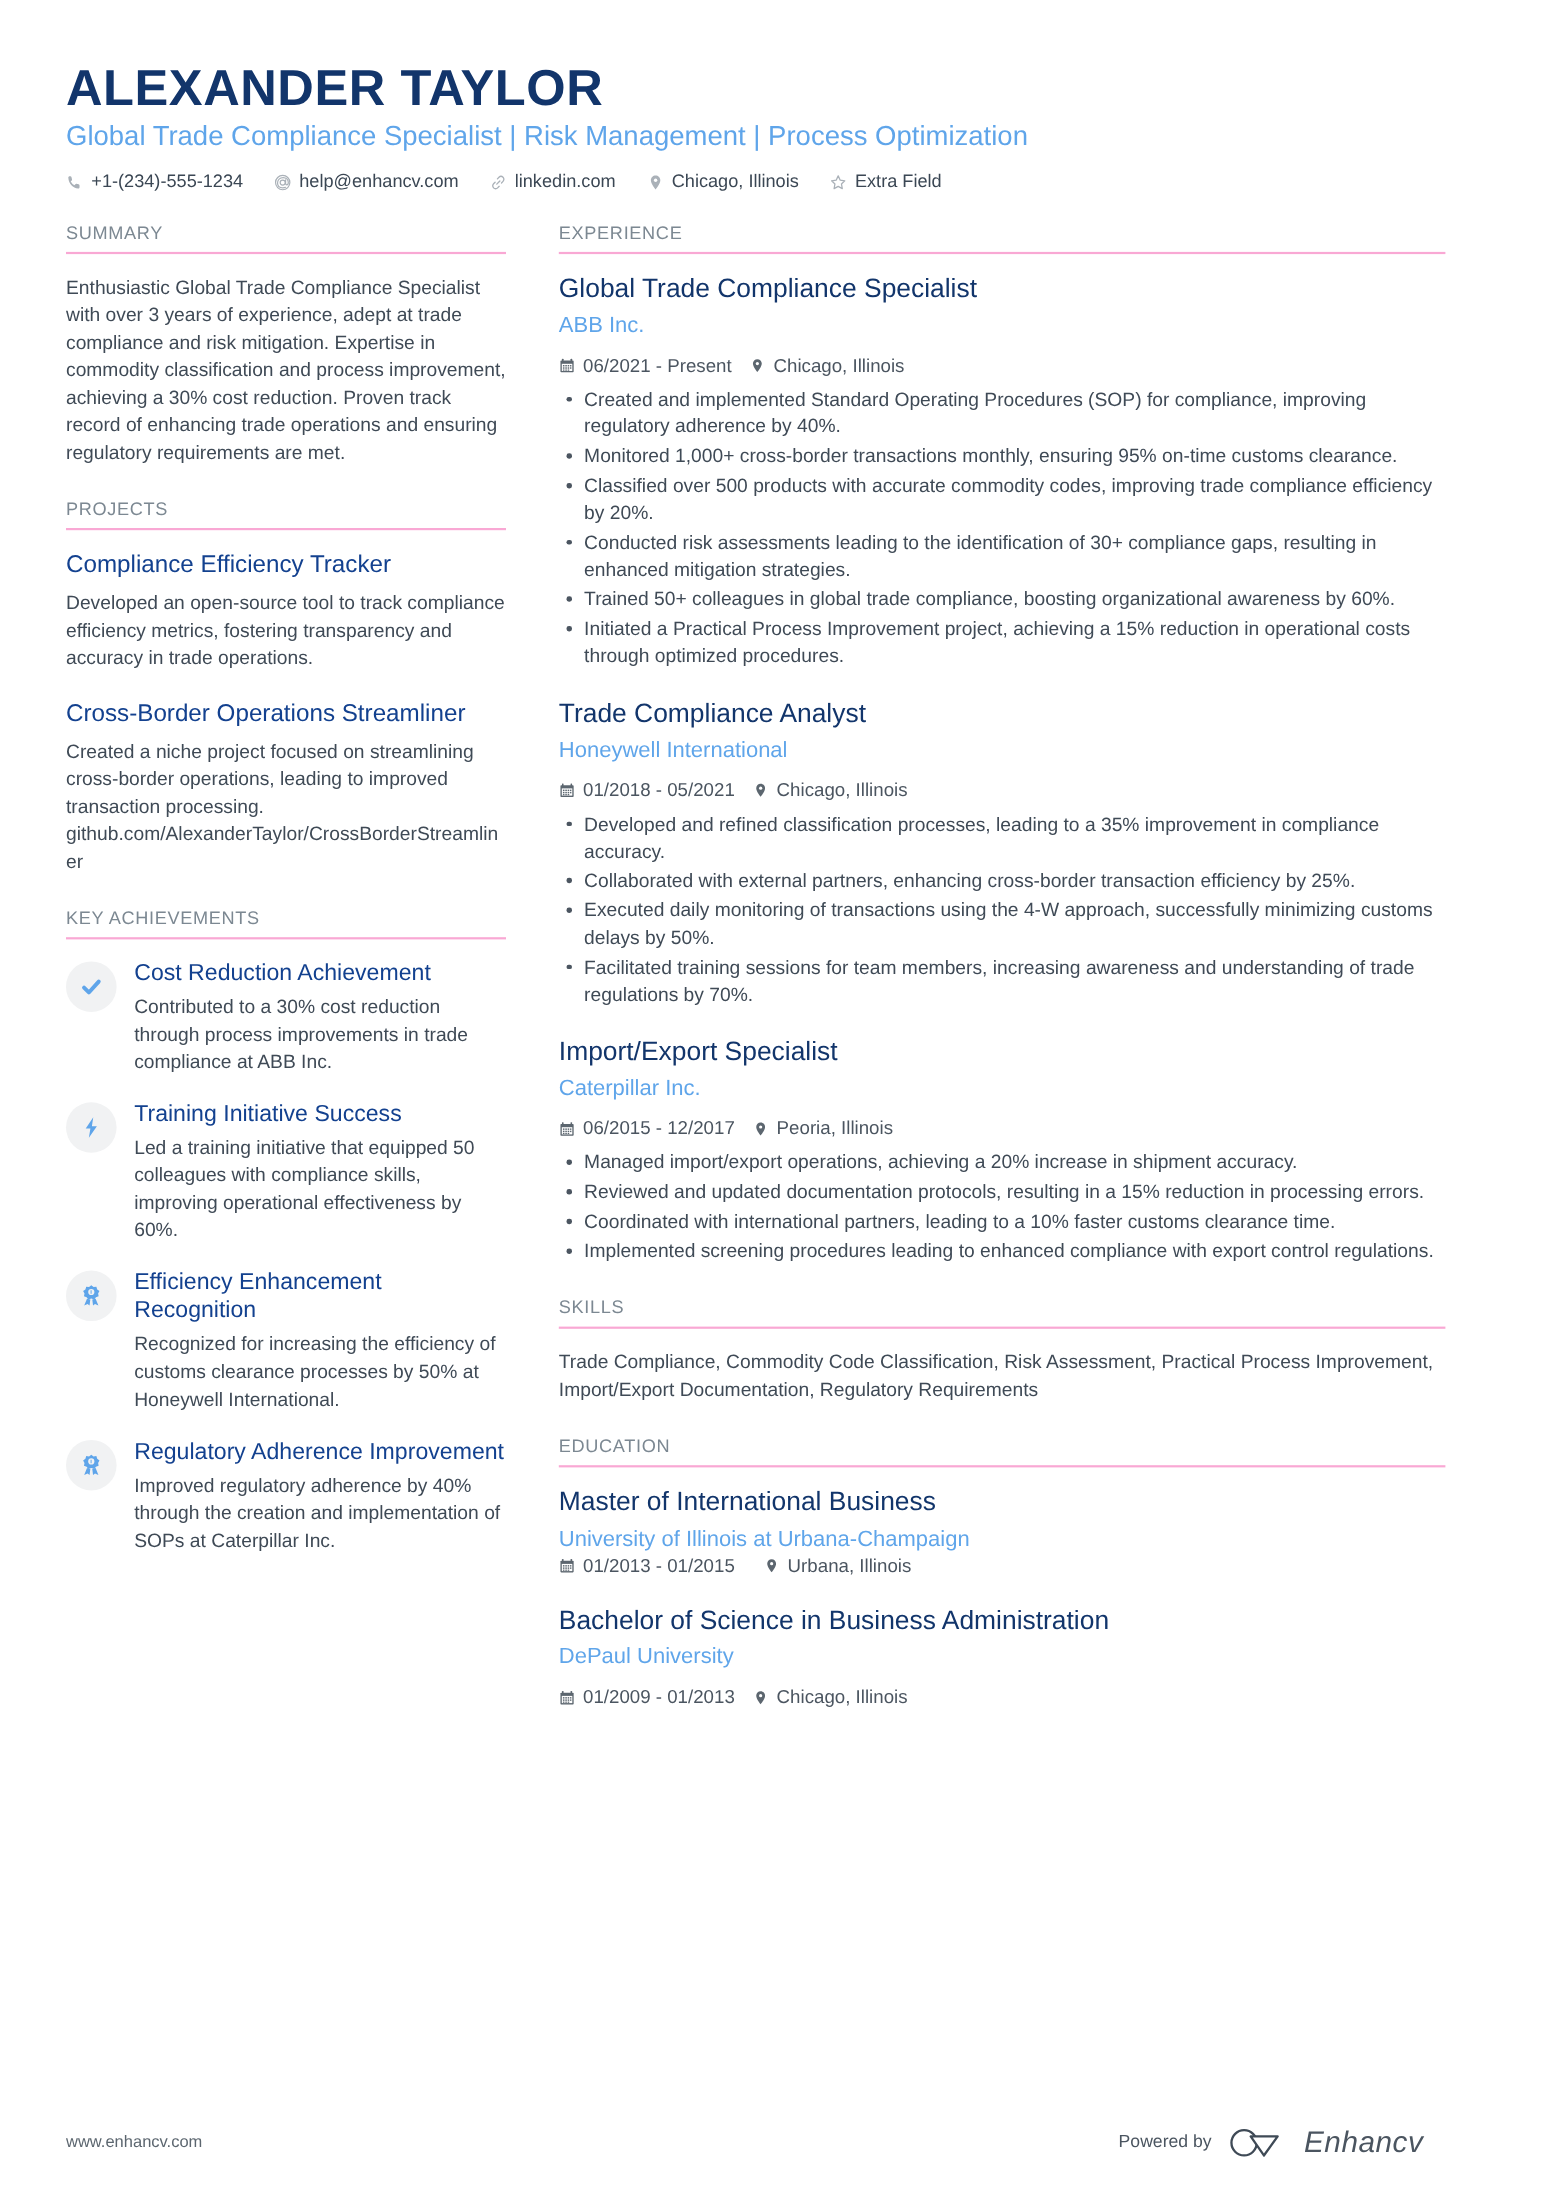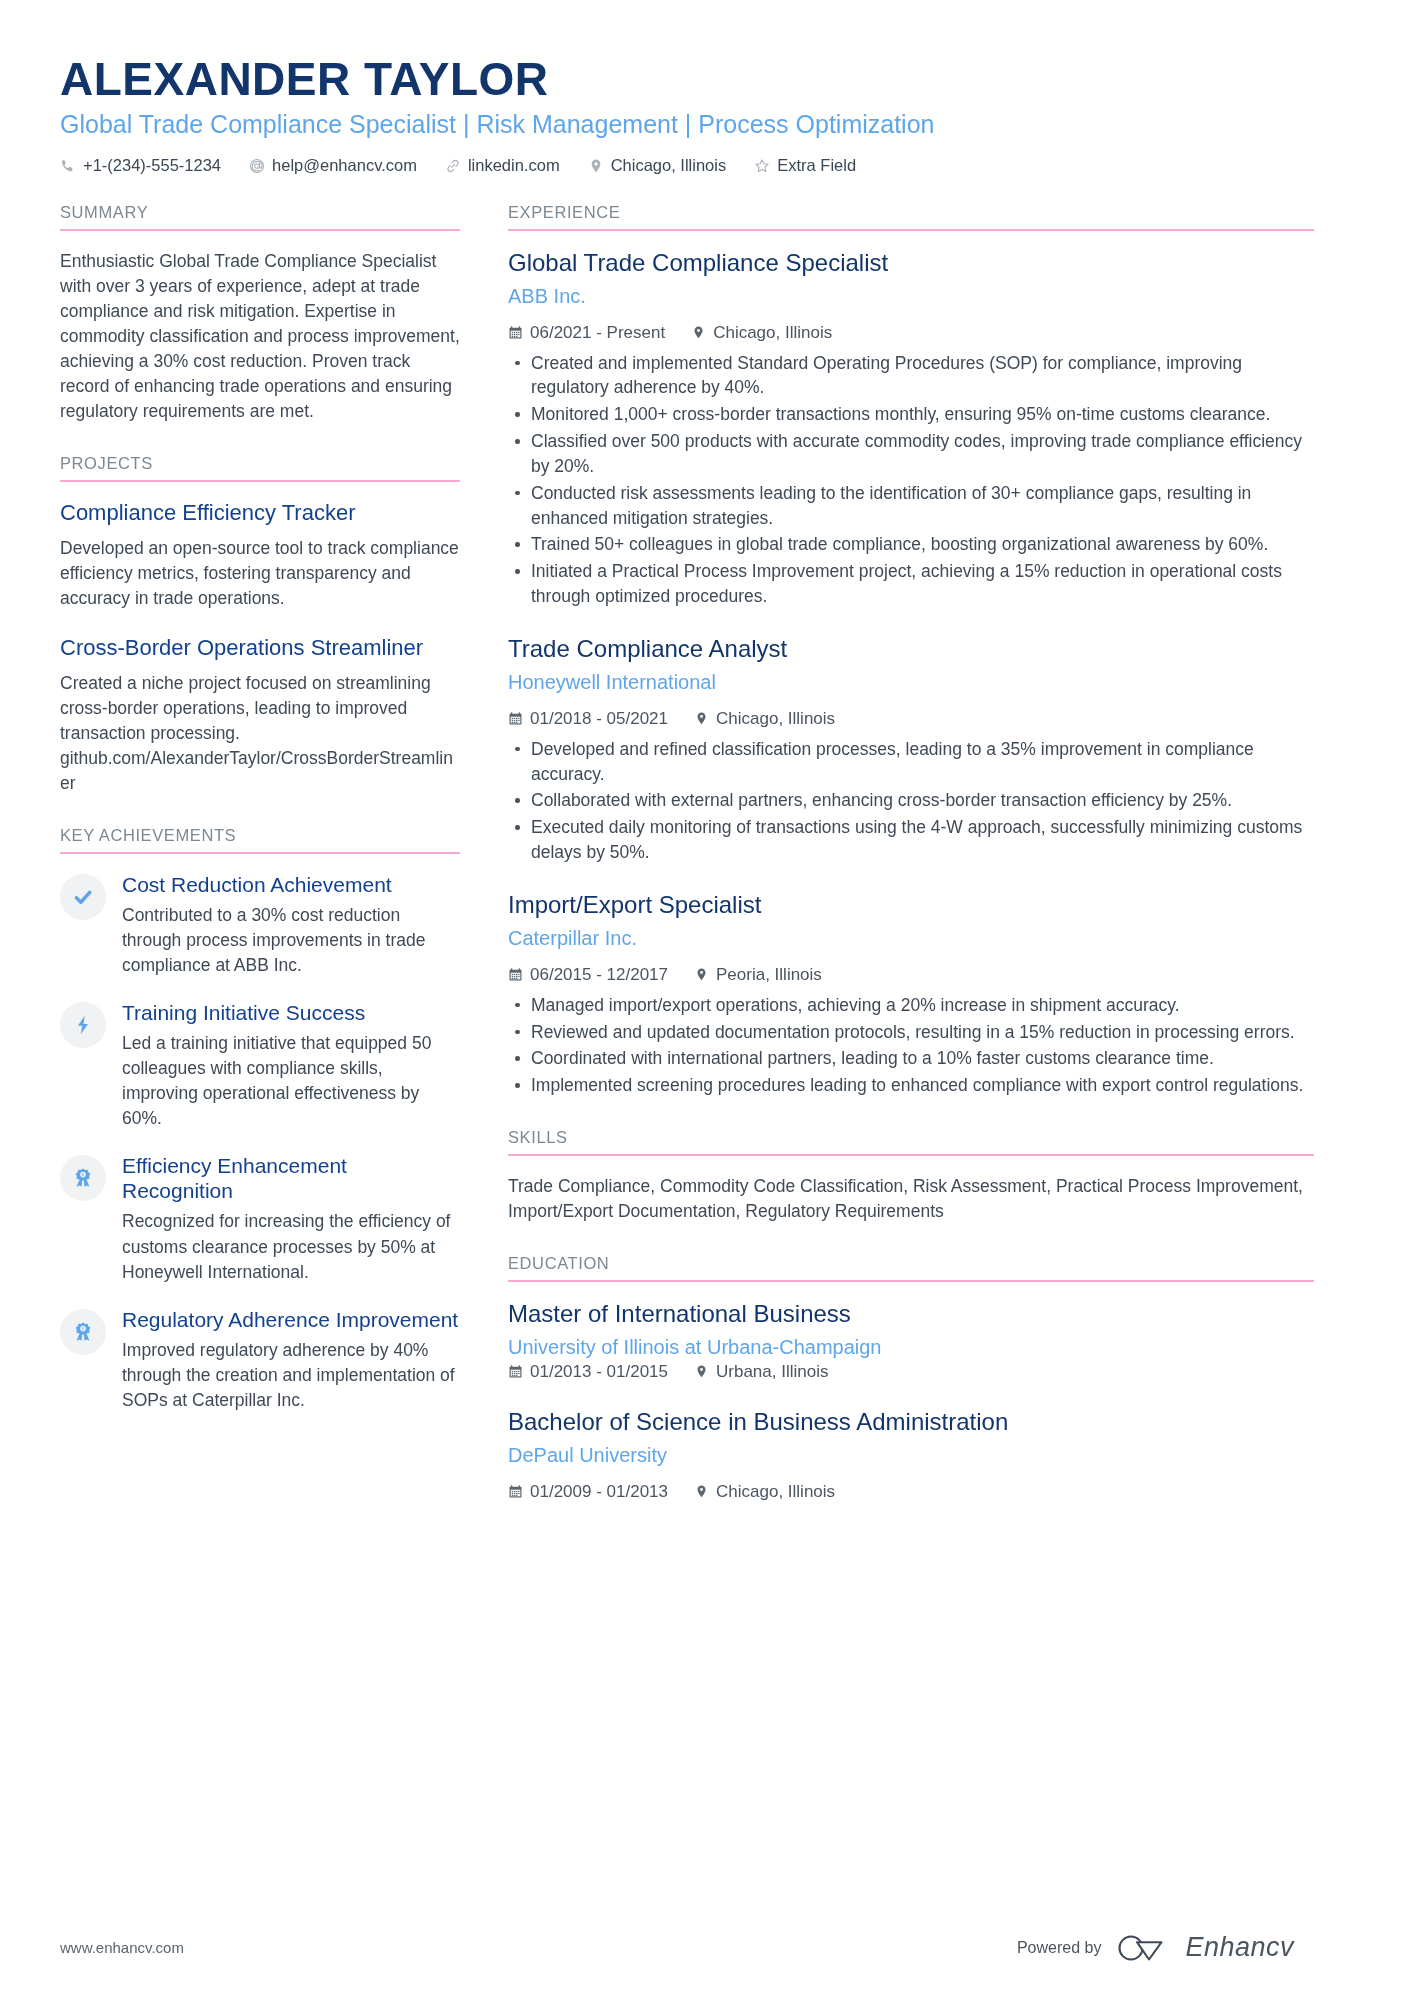--- a/index.html
+++ b/index.html
@@ -160,21 +160,21 @@
     flex-direction: column;
   }
   .entry-org {
     font-size: 20px;
     color: #5fa5ea;
     line-height: 1.25;
   }
   .meta-right {
     display: flex;
     align-items: center;
-    gap: 26px;
+    gap: 16px;
     white-space: nowrap;
   }
   .meta-chunk {
     display: flex;
     align-items: center;
     gap: 7px;
     font-size: 17px;
     color: #4b5560;
   }
   .meta-chunk .mi {
@@ -480,20 +480,21 @@
                       </svg>
                     </span>
                     <span>Chicago, Illinois</span>
                   </div>
                 </div>
               </div>
               <ul class="bullets">
                 <li>Developed and refined classification processes, leading to a 35% improvement in compliance accuracy.</li>
                 <li>Collaborated with external partners, enhancing cross-border transaction efficiency by 25%.</li>
                 <li>Executed daily monitoring of transactions using the 4-W approach, successfully minimizing customs delays by 50%.</li>
+                <li>Facilitated training sessions for team members, increasing awareness and understanding of trade regulations by 70%.</li>
               </ul>
             </div>
             <div class="entry">
               <div class="entry-title">Import/Export Specialist</div>
               <div class="entry-meta">
                 <div class="entry-org">Caterpillar Inc.</div>
                 <div class="meta-right">
                   <div class="meta-chunk">
                     <span class="mi">
                       <svg width="15" height="15" viewBox="0 0 16 16" aria-hidden="true">

